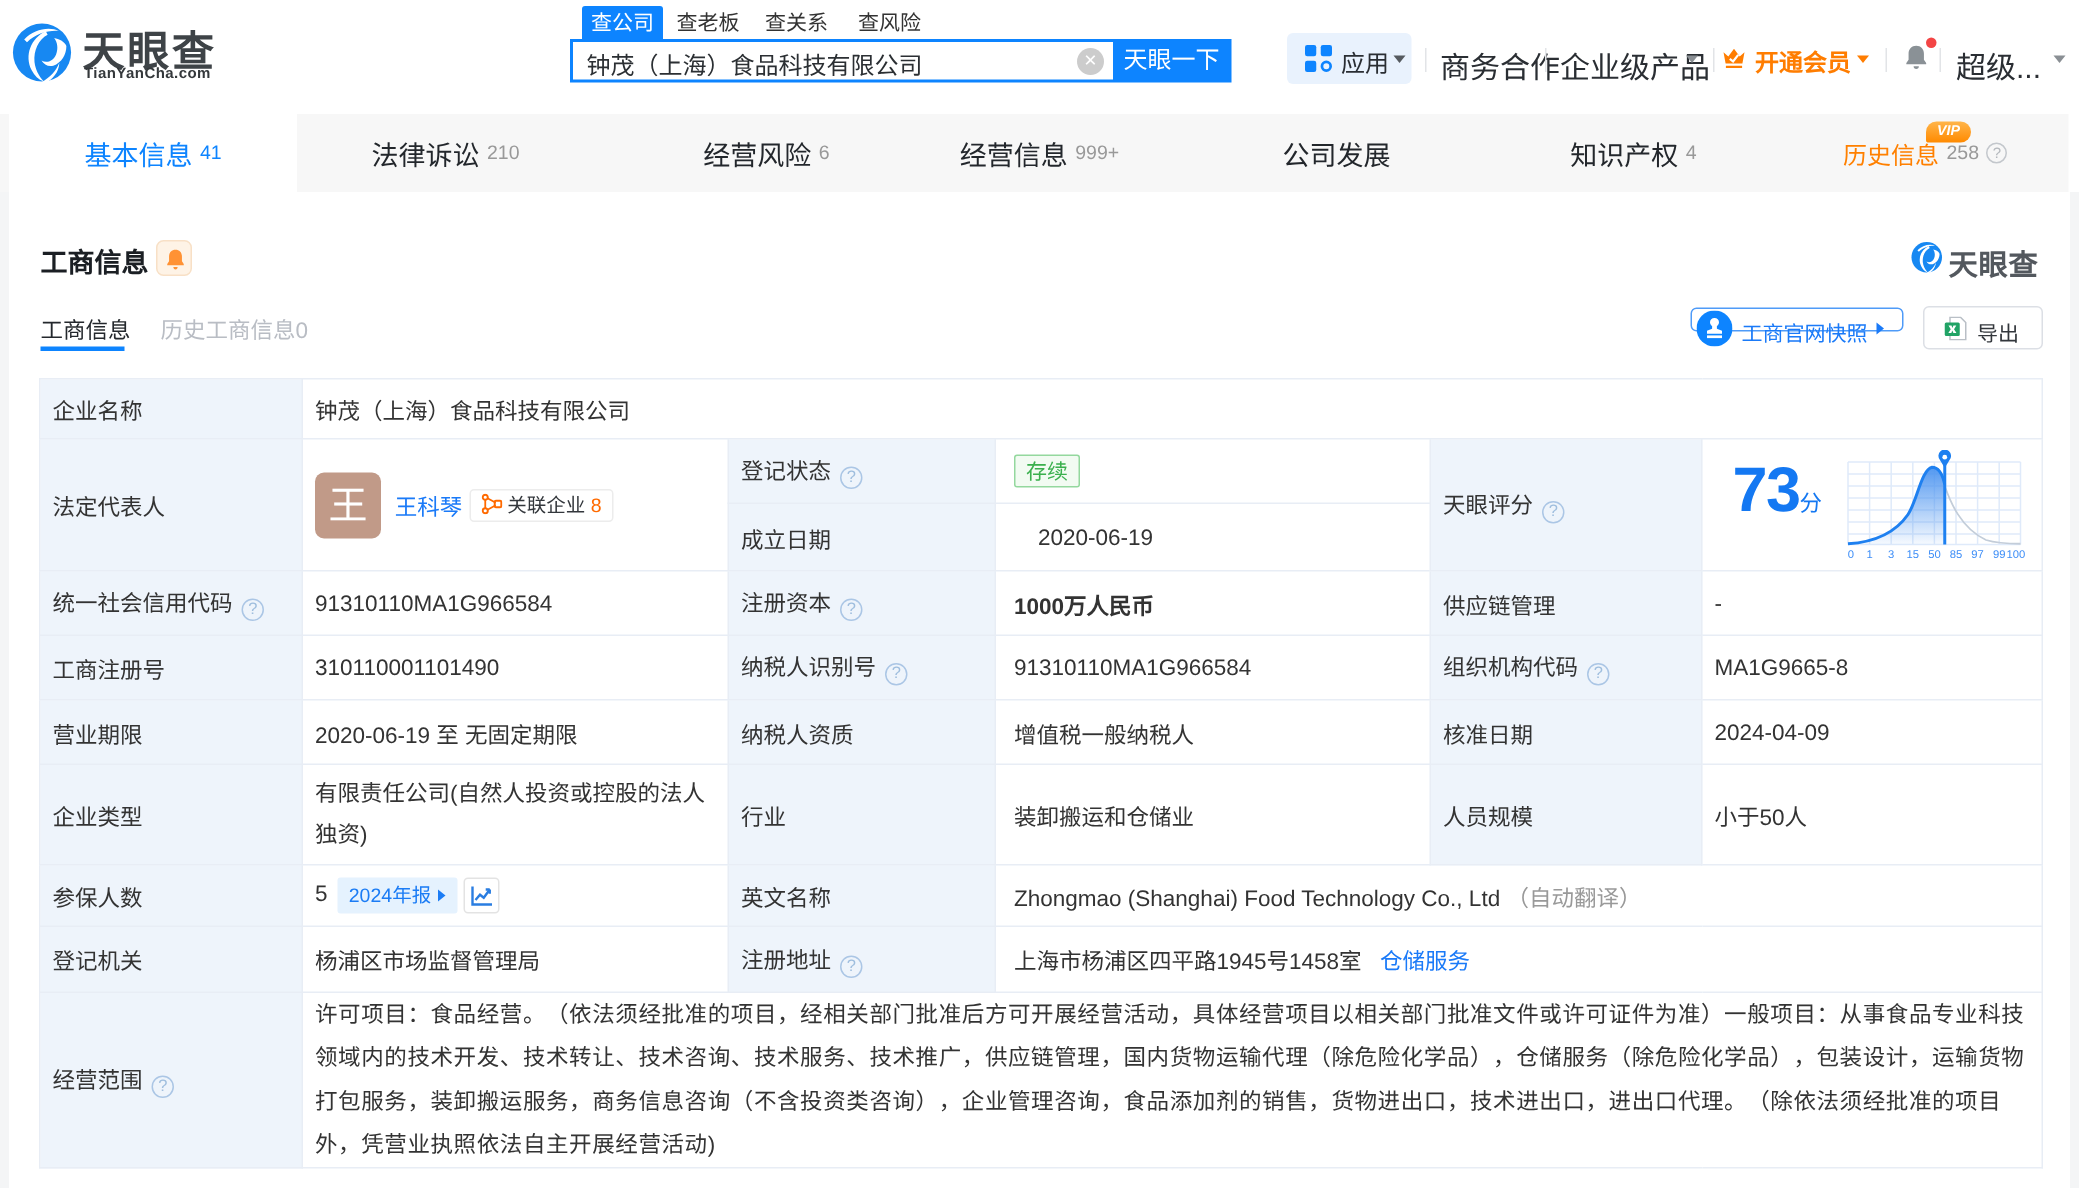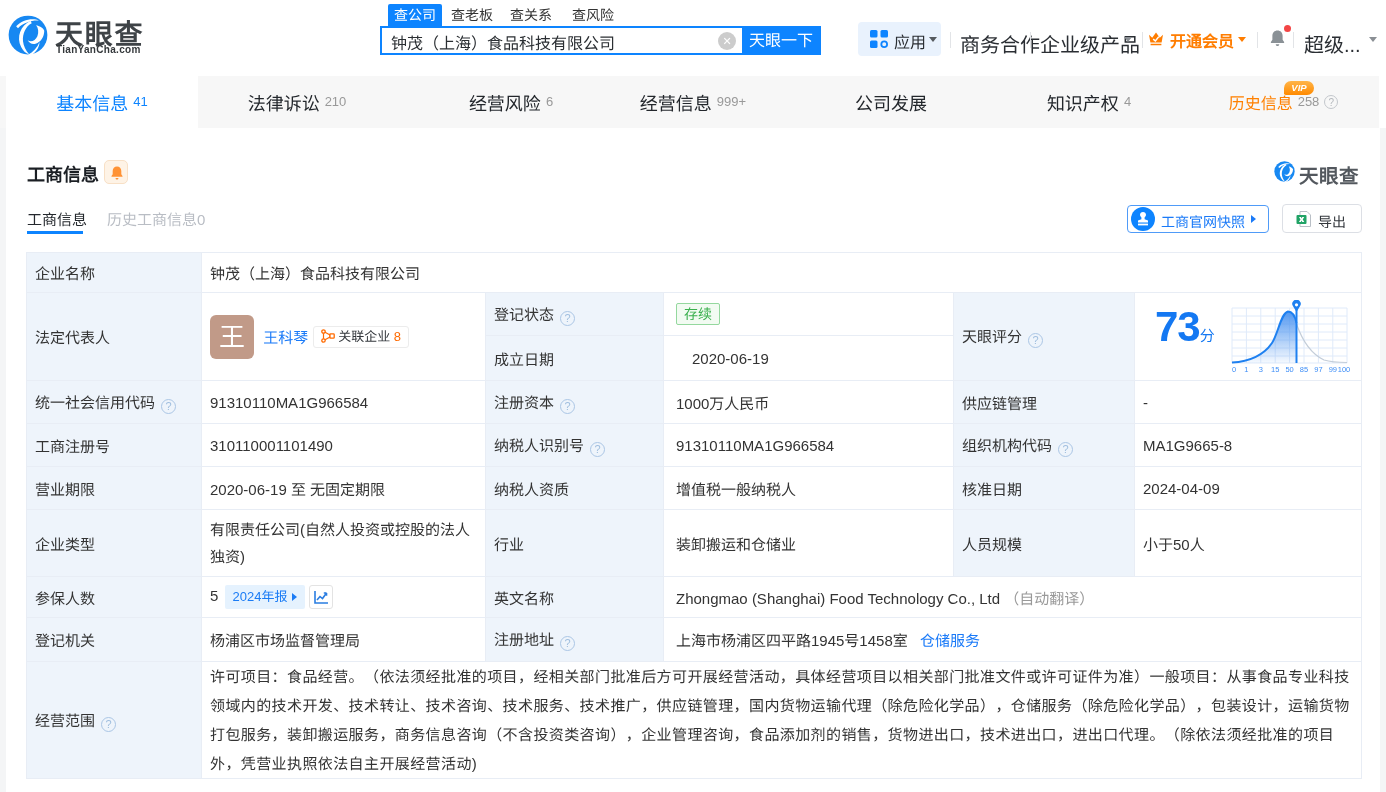--- a/index.html
+++ b/index.html
@@ -38,21 +38,21 @@
 
 #card { position:absolute; left:6px; top:128px; width:1374px; height:664px; background:#fff; }
 .gut { position:absolute; background:#f4f5f6; width:6px; }
 #sect { position:absolute; left:27px; top:160px; font-size:18px; font-weight:bold; color:#1b1f24; }
 #bellbox { position:absolute; left:104px; top:160px; width:24px; height:24px; background:#fef3e6; border:1px solid #f8e0c6; border-radius:5px; }
 #wmark { position:absolute; left:1274px; top:161px; height:22px; }
 #wmark .t { position:absolute; left:25px; top:-1px; font-size:19.5px; font-weight:bold; color:#53585e; letter-spacing:0.5px; white-space:nowrap;}
 .subtab1 { position:absolute; left:27px; top:208px; font-size:15px; color:#24282d; font-weight:500;}
 .subtab2 { position:absolute; left:107px; top:208px; font-size:15px; color:#b9bdc4; }
 .subline { position:absolute; left:27px; top:231px; width:56px; height:3px; background:#0d84ff; }
-#snapbtn { position:absolute; left:1127px; top:205px; width:142px; height:28px; border:1px solid #4f9bf8; border-radius:4px; background:#fff;text-align:right;}
+#snapbtn { position:absolute; left:1127px; top:205px; width:142px; height:16px; border:1px solid #4f9bf8; border-radius:4px; background:#fff;text-align:right;}
 #snapbtn .t { position:absolute; left:33px; top:4.5px; font-size:14px; color:#1a7af8;}
 #snapbtn .arr { position:absolute; left:123px; top:9px; width:0; height:0; border-top:4.5px solid transparent; border-bottom:4.5px solid transparent; border-left:5.5px solid #1a7af8;}
 #expbtn { position:absolute; left:1282px; top:204px; width:80px; height:29px; border:1px solid #dcdfe5; border-radius:4px; background:#fff;}
 #expbtn .t { position:absolute; left:35px; top:6px; font-size:14px; color:#33373c;}
 
 #tbl { position:absolute; left:26px; top:252px; width:1335px; border-collapse:collapse; table-layout:fixed; font-size:15px; color:#333; }
 #tbl td { border:1px solid #e8edf5; vertical-align:middle; padding:0 0 0 8px; }
 #tbl td.lb { background:#eef4fb; }
 #tbl td.vl { background:#fff; }
 .qm { display:inline-block; width:15px; height:15px; border:1px solid #abc6e5; border-radius:50%; color:#9fbede; font-size:11px; line-height:13.5px; text-align:center; margin-left:6px; vertical-align:-2px; font-weight:normal;}
@@ -256,21 +256,21 @@
     </td>
   </tr>
   <tr style="height:45px;">
     <td class="lb">成立日期</td>
     <td class="vl" style="padding-left:28px;">2020-06-19</td>
   </tr>
   <tr style="height:43px;">
     <td class="lb">统一社会信用代码<span class="qm">?</span></td>
     <td class="vl">91310110MA1G966584</td>
     <td class="lb">注册资本<span class="qm">?</span></td>
-    <td class="vl" style="padding-left:12px;">1000万人民币</td>
+    <td class="vl" style="padding-left:12px;font-weight:bold;">1000万人民币</td>
     <td class="lb">供应链管理</td>
     <td class="vl">-</td>
   </tr>
   <tr style="height:43px;">
     <td class="lb">工商注册号</td>
     <td class="vl">310110001101490</td>
     <td class="lb">纳税人识别号<span class="qm">?</span></td>
     <td class="vl" style="padding-left:12px;">91310110MA1G966584</td>
     <td class="lb">组织机构代码<span class="qm">?</span></td>
     <td class="vl">MA1G9665-8</td>

